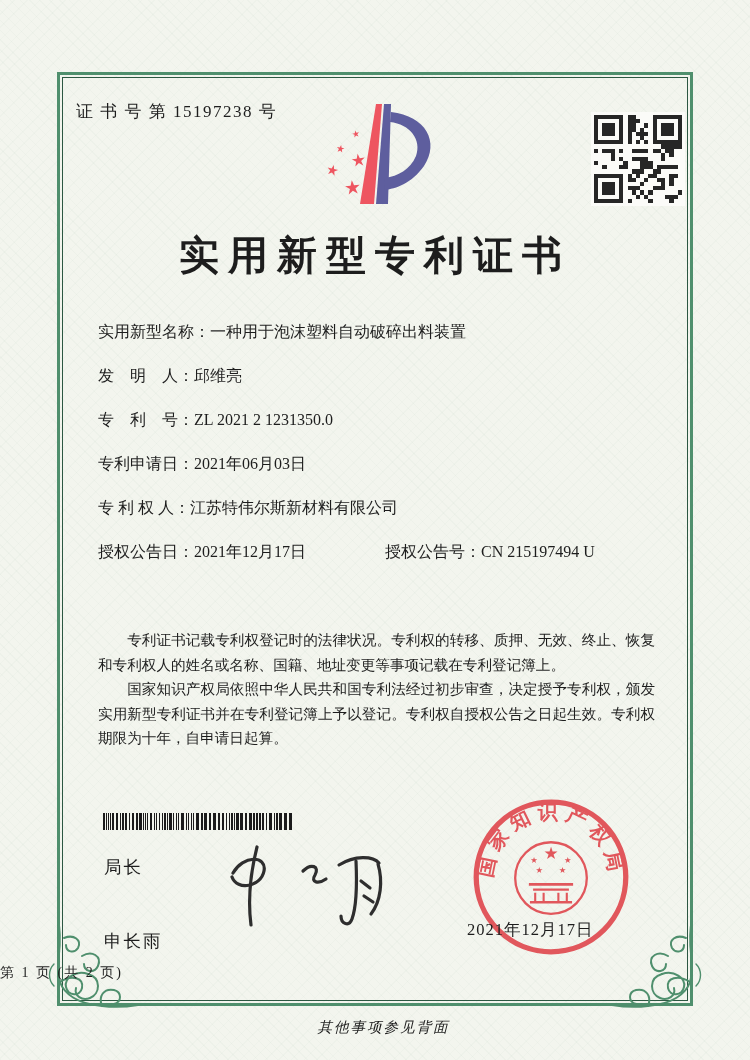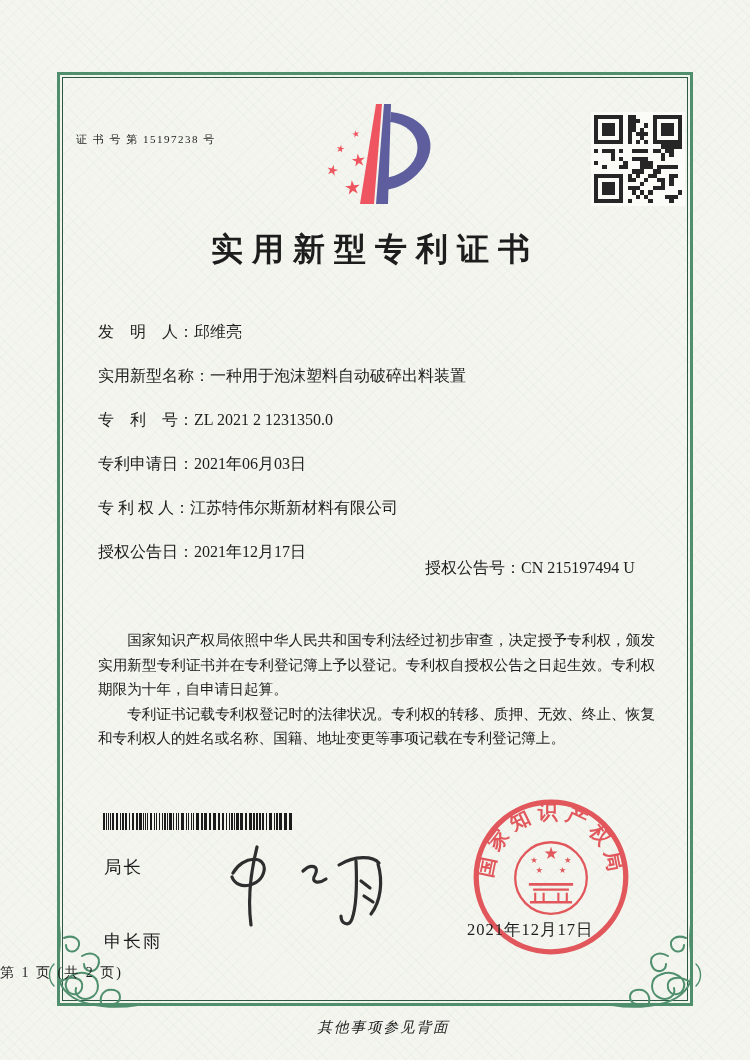--- a/index.html
+++ b/index.html
@@ -14,31 +14,31 @@
     background:
       repeating-linear-gradient(45deg, rgba(96,150,118,.04) 0 1px, transparent 1px 7px),
       repeating-linear-gradient(-45deg, rgba(96,150,118,.03) 0 1px, transparent 1px 9px);
   }
   
   .frame{position:absolute;left:57px;top:72px;right:57px;bottom:54px;border:3px solid var(--border-green,#4f8f6d);}
   .frame-inner{position:absolute;inset:2px;border:1px solid var(--border-inner,#2c5742);}
   .flourish{position:absolute;width:96px;height:100px;}
   .flourish.bl{left:44px;bottom:44px;}
   .flourish.br{right:44px;bottom:44px;transform:scaleX(-1);}
-  .cert-no{position:absolute;left:76px;top:132px;font-size:11px;letter-spacing:1.5px;}
+  .cert-no{position:absolute;left:76px;top:100px;font-size:17px;letter-spacing:1.5px;}
   
   .logo{position:absolute;left:306px;top:94px;width:156px;height:120px;}
   .logo .star{position:absolute;color:var(--logo-red,#ee5560);line-height:1;}
   
   .qr{position:absolute;left:591px;top:112px;width:94px;height:94px;background:#fbfbf8;padding:3px;box-sizing:border-box;}
-  .title{position:absolute;left:0;right:0;top:228px;text-align:center;font-size:32px;font-weight:bold;letter-spacing:9px;}
+  .title{position:absolute;left:0;right:0;top:228px;text-align:center;font-size:40px;font-weight:bold;letter-spacing:9px;}
   
   .fields{position:absolute;left:98px;top:322px;width:570px;font-size:16px;}
   .field-row{height:24.5px;margin-bottom:19.5px;position:relative;white-space:nowrap;}
-  .grant-pair{position:absolute;left:287px;top:16px;margin-left:40px;}
+  .grant-pair{position:absolute;left:287px;top:0;}
   
   .paras{position:absolute;left:98px;top:628px;width:557px;font-size:14.6px;line-height:24.6px;text-align:justify;}
   .paras p{margin:0;text-indent:2em;}
   
   .barcode{position:absolute;left:103px;top:813px;width:192px;height:17px;}
   
   .signer-title{position:absolute;left:104px;top:855px;font-size:17.5px;letter-spacing:2px;}
   .signer-name{position:absolute;left:104px;top:929px;font-size:17.5px;letter-spacing:2px;}
   .signature{position:absolute;left:205px;top:833px;width:195px;height:100px;}
   
@@ -291,45 +291,45 @@
     <rect x="6" y="20" width="1" height="1" fill="#262626"></rect>
     <rect x="8" y="20" width="1" height="1" fill="#262626"></rect>
     <rect x="13" y="20" width="1" height="1" fill="#262626"></rect>
     <rect x="18" y="20" width="1" height="1" fill="#262626"></rect>
   </svg>
 
 <div class="title">实用新型专利证书</div>
 
 <div class="fields">
   <div class="field-row">
+    <span>实用新型名称：</span><span>一种用于泡沫塑料自动破碎出料装置</span>
+  </div>
+  <div class="field-row">
     <span>发　明　人：</span><span>邱维亮</span>
-  </div>
-  <div class="field-row">
-    <span>实用新型名称：</span><span>一种用于泡沫塑料自动破碎出料装置</span>
   </div>
   <div class="field-row">
     <span>专　利　号：</span><span>ZL 2021 2 1231350.0</span>
   </div>
   <div class="field-row">
     <span>专利申请日：</span><span>2021年06月03日</span>
   </div>
   <div class="field-row">
     <span>专 利 权 人：</span><span>江苏特伟尔斯新材料有限公司</span>
   </div>
   <div class="field-row">
     <span>授权公告日：</span><span>2021年12月17日</span>
     <span class="grant-pair">
       <span>授权公告号：</span><span>CN 215197494 U</span>
     </span>
   </div>
 </div>
 
 <div class="paras">
+  <p>专利证书记载专利权登记时的法律状况。专利权的转移、质押、无效、终止、恢复和专利权人的姓名或名称、国籍、地址变更等事项记载在专利登记簿上。</p>
   <p>国家知识产权局依照中华人民共和国专利法经过初步审查，决定授予专利权，颁发实用新型专利证书并在专利登记簿上予以登记。专利权自授权公告之日起生效。专利权期限为十年，自申请日起算。</p>
-  <p>专利证书记载专利权登记时的法律状况。专利权的转移、质押、无效、终止、恢复和专利权人的姓名或名称、国籍、地址变更等事项记载在专利登记簿上。</p>
 </div>
 
 <svg class="barcode" id="barcodesvg" viewBox="0 0 192 17" preserveAspectRatio="none" shape-rendering="crispEdges">
     <rect x="0" y="0" width="2" height="17" fill="#1b1b1b"></rect>
     <rect x="3" y="0" width="1" height="17" fill="#1b1b1b"></rect>
     <rect x="5" y="0" width="1" height="17" fill="#1b1b1b"></rect>
     <rect x="7" y="0" width="1" height="17" fill="#1b1b1b"></rect>
     <rect x="9" y="0" width="2" height="17" fill="#1b1b1b"></rect>
     <rect x="13" y="0" width="2" height="17" fill="#1b1b1b"></rect>
     <rect x="17" y="0" width="1" height="17" fill="#1b1b1b"></rect>

